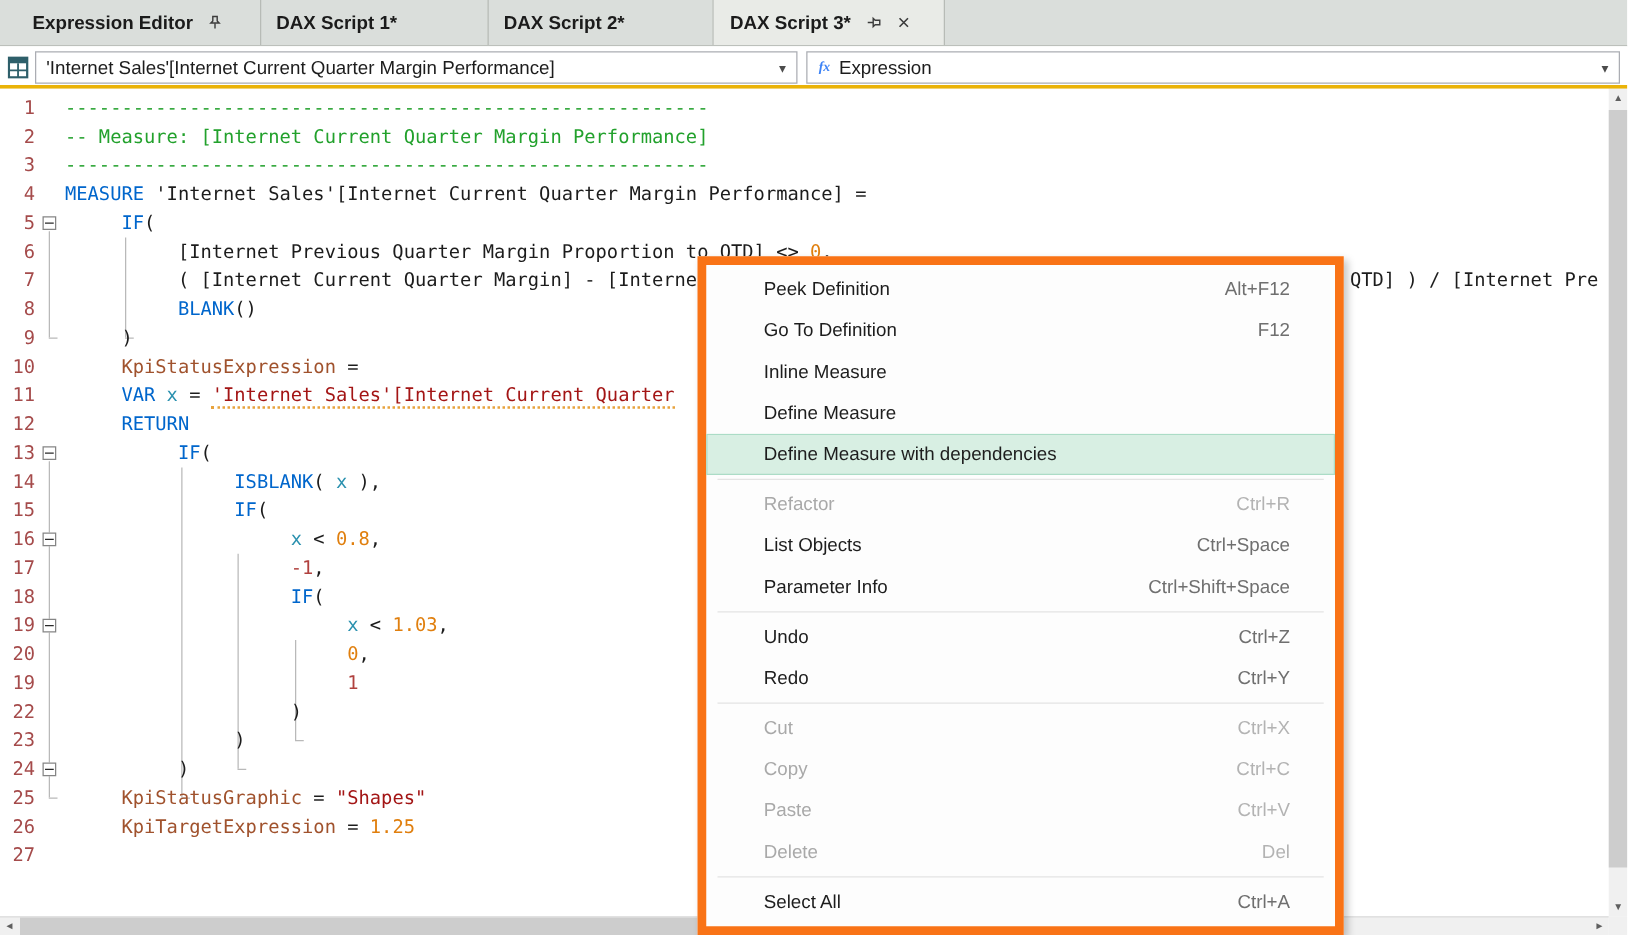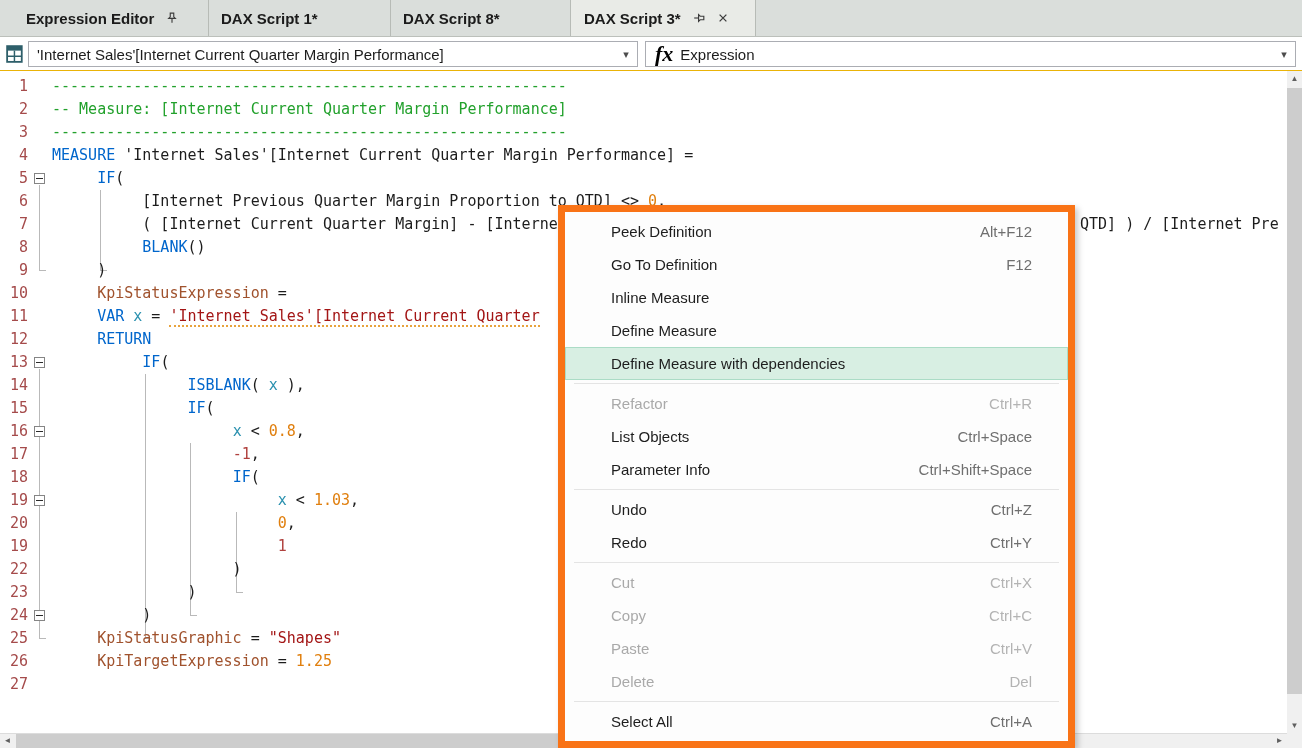--- a/index.html
+++ b/index.html
@@ -15,31 +15,31 @@
   .tab:nth-child(1){width:209px;padding-left:26px;}
   .tab:nth-child(2){width:182px;}
   .tab:nth-child(3){width:180px;}
   .tab:nth-child(4){width:185px;padding-left:13px;}
   .tab.active{background:var(--tab-active-bg);}
   .tab-label{font-size:15px;font-weight:bold;color:#1b1b1b;white-space:nowrap;}
   .tab-icon{margin-left:11px;display:flex;align-items:center;}
 
   
   .toolbar{position:absolute;left:0;top:37px;width:1302px;height:34px;background:#fff;
-           border-bottom:1px solid #eab308;box-sizing:border-box;}
+           border-bottom:3px solid #eab308;box-sizing:border-box;}
   .measure-icon{position:absolute;left:6px;top:8px;width:18px;height:18px;}
   .combo{position:absolute;top:4px;height:26px;background:#fff;border:1px solid #abadb3;
          display:flex;align-items:center;box-sizing:border-box;}
   .combo-left{left:28px;width:610px;}
   .combo-right{left:645px;width:651px;}
   .combo-text{padding-left:8px;font-size:15px;color:#1c1c1c;flex:1;
               white-space:nowrap;overflow:hidden;}
   .combo-arrow{width:22px;text-align:center;color:#4c4c4c;font-size:11px;flex:none;}
   .fx-icon{font-family:"Liberation Serif",serif;font-style:italic;font-weight:bold;
-           font-size:22px;color:#000000;padding:0 7px 0 9px;flex:none;}
+           font-size:11px;color:#3b82f6;padding:0 7px 0 9px;flex:none;}
   .combo-right .combo-text{padding-left:0;}
 
   
   .editor{position:absolute;left:0;top:71px;width:1287px;height:662px;background:#fff;overflow:hidden;}
   .line-numbers{position:absolute;left:0;top:4px;width:31px;}
   .ln{height:23px;line-height:23px;text-align:right;padding-right:3px;
       font-family:"DejaVu Sans Mono",monospace;font-size:15px;color:var(--line-number);}
   .fold-guides{position:absolute;left:0;top:0;width:1287px;height:662px;pointer-events:none;}
   .guide-v{position:absolute;width:0;border-left:1px solid #b9b9b9;}
   .guide-h{position:absolute;height:0;border-top:1px solid #b9b9b9;}
@@ -103,21 +103,21 @@
               <path d="M6 2.5h4v4.2l1.8 1.8H4.2L6 6.7z"></path>
               <line x1="8" y1="8.7" x2="8" y2="13.5"></line>
             </g>
           </svg>
         </span>
       </div>
       <div class="tab">
         <span class="tab-label">DAX Script 1*</span>
       </div>
       <div class="tab">
-        <span class="tab-label">DAX Script 8*</span>
+        <span class="tab-label">DAX Script 2*</span>
       </div>
       <div class="tab active">
         <span class="tab-label">DAX Script 3*</span>
         <span class="tab-icon">
           <svg width="14" height="14" viewBox="0 0 16 16">
             <g fill="none" stroke="#3c3c3c" stroke-width="1.3" transform="rotate(90 8 8)">
               <path d="M6 2.5h4v4.2l1.8 1.8H4.2L6 6.7z"></path>
               <line x1="8" y1="8.7" x2="8" y2="13.5"></line>
             </g>
           </svg>

